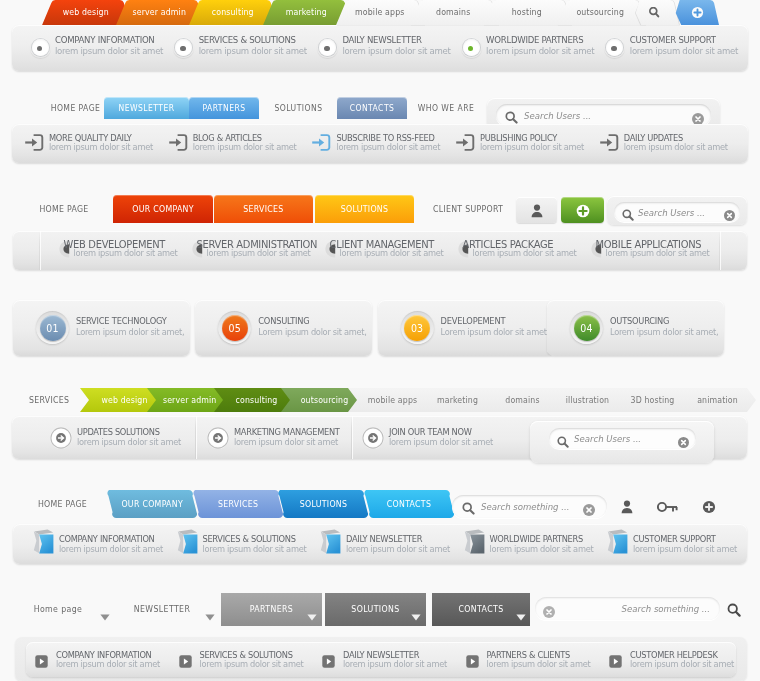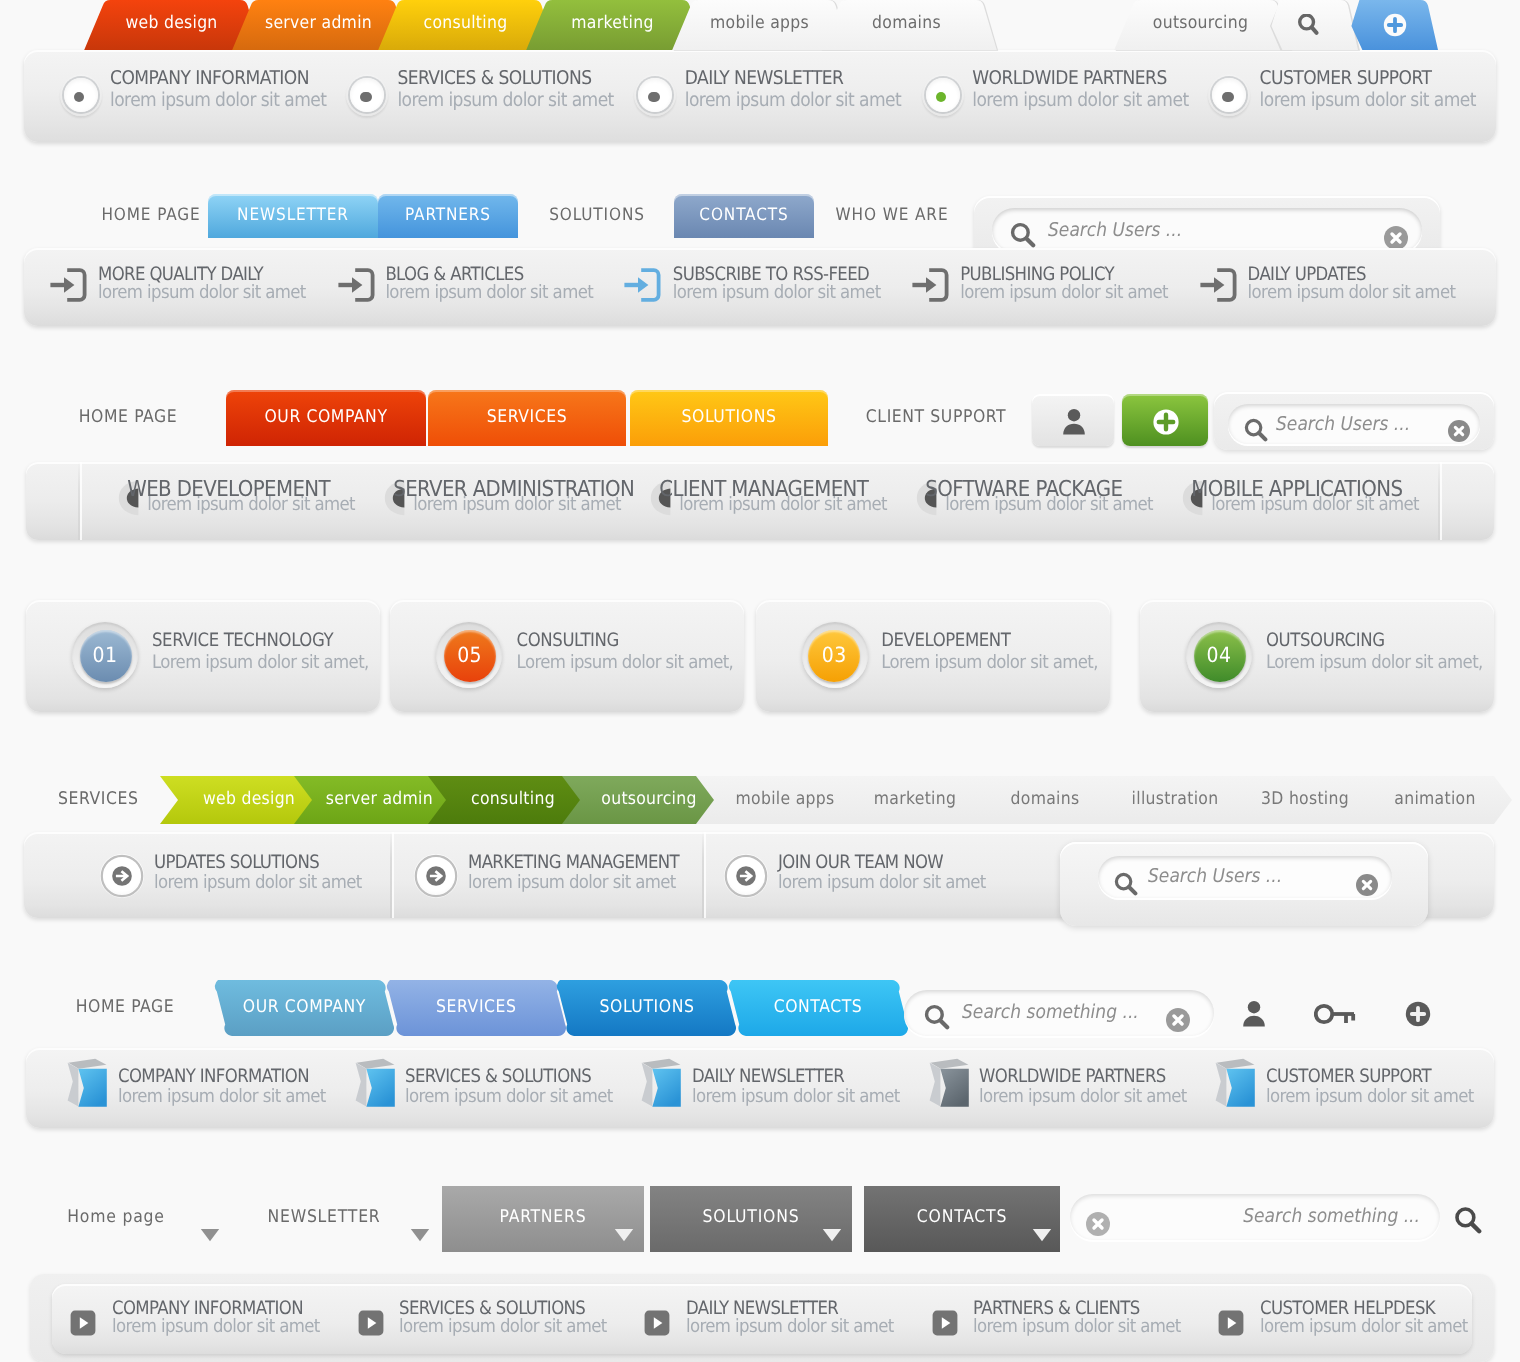--- a/index.html
+++ b/index.html
@@ -209,20 +209,33 @@
             <linearGradient id="s1g5" x1="0" y1="0" x2="0" y2="1">
               <stop offset="0" stop-color="#fcfcfc"></stop>
               <stop offset="1" stop-color="#f0f0f0"></stop>
             </linearGradient>
           </defs>
           <path d="M14.9 0 H79.7 A4 4 0 0 1 83.5 2.7 L90.1 25.4 H1.8 L11.1 2.7 A4 4 0 0 1 14.9 0 Z" fill="#dcdcdc"></path>
           <path d="M14.2 0 H79 A4 4 0 0 1 82.8 2.7 L89.4 25 H1.1 L10.4 2.7 A4 4 0 0 1 14.2 0 Z" fill="url(#s1g5)"></path>
         </svg>
         <span class="lbl">domains</span>
       </div>
+      <div class="s1-tab grey" style="left: 482px; width: 89.5px; z-index: 7;">
+        <svg width="91.5" height="26" viewBox="0 0 91.5 26">
+          <defs>
+            <linearGradient id="s1g6" x1="0" y1="0" x2="0" y2="1">
+              <stop offset="0" stop-color="#fcfcfc"></stop>
+              <stop offset="1" stop-color="#f0f0f0"></stop>
+            </linearGradient>
+          </defs>
+          <path d="M14.9 0 H79.7 A4 4 0 0 1 83.5 2.7 L90.1 25.4 H1.8 L11.1 2.7 A4 4 0 0 1 14.9 0 Z" fill="#dcdcdc"></path>
+          <path d="M14.2 0 H79 A4 4 0 0 1 82.8 2.7 L89.4 25 H1.1 L10.4 2.7 A4 4 0 0 1 14.2 0 Z" fill="url(#s1g6)"></path>
+        </svg>
+        <span class="lbl">hosting</span>
+      </div>
       <div class="s1-tab grey" style="left: 555.5px; width: 89.5px; z-index: 8;">
         <svg width="91.5" height="26" viewBox="0 0 91.5 26">
           <defs>
             <linearGradient id="s1g7" x1="0" y1="0" x2="0" y2="1">
               <stop offset="0" stop-color="#fcfcfc"></stop>
               <stop offset="1" stop-color="#f0f0f0"></stop>
             </linearGradient>
           </defs>
           <path d="M14.9 0 H79.7 A4 4 0 0 1 83.5 2.7 L90.1 25.4 H1.8 L11.1 2.7 A4 4 0 0 1 14.9 0 Z" fill="#dcdcdc"></path>
           <path d="M14.2 0 H79 A4 4 0 0 1 82.8 2.7 L89.4 25 H1.1 L10.4 2.7 A4 4 0 0 1 14.2 0 Z" fill="url(#s1g7)"></path>
@@ -432,21 +445,21 @@
             <path d="M10.2 4.2 C6.3 4.6 4.4 6.6 4.4 9 C4.4 11.4 6.3 13.4 10.2 13.8 Z" fill="#555"></path>
           </svg></span>
         <span class="s3-t1">CLIENT MANAGEMENT</span>
         <span class="s3-t2">lorem ipsum dolor sit amet</span>
       </div>
       <div class="s3-item" style="left: 444.6px;">
         <span class="abs" style="left:0;top:0.5px"><svg width="11" height="18" viewBox="0 0 11 18">
             <path d="M10.2 0.4 C3.6 0.9 0.4 4.6 0.4 9 C0.4 13.4 3.6 17.1 10.2 17.6 Z" fill="#dcdcdc"></path>
             <path d="M10.2 4.2 C6.3 4.6 4.4 6.6 4.4 9 C4.4 11.4 6.3 13.4 10.2 13.8 Z" fill="#555"></path>
           </svg></span>
-        <span class="s3-t1">SOFTWARE PACKAGE</span>
+        <span class="s3-t1">ARTICLES PACKAGE</span>
         <span class="s3-t2">lorem ipsum dolor sit amet</span>
       </div>
       <div class="s3-item" style="left: 577.6px;">
         <span class="abs" style="left:0;top:0.5px"><svg width="11" height="18" viewBox="0 0 11 18">
             <path d="M10.2 0.4 C3.6 0.9 0.4 4.6 0.4 9 C0.4 13.4 3.6 17.1 10.2 17.6 Z" fill="#dcdcdc"></path>
             <path d="M10.2 4.2 C6.3 4.6 4.4 6.6 4.4 9 C4.4 11.4 6.3 13.4 10.2 13.8 Z" fill="#555"></path>
           </svg></span>
         <span class="s3-t1">MOBILE APPLICATIONS</span>
         <span class="s3-t2">lorem ipsum dolor sit amet</span>
       </div>
@@ -465,21 +478,21 @@
       <span class="s4-num" style="background:linear-gradient(180deg,#ef7a1c,#e8410b)">05</span>
       <span class="s4-t1">CONSULTING</span>
       <span class="s4-t2">Lorem ipsum dolor sit amet,</span>
     </div>
     <div class="s4-card" style="left: 377.6px; width: 177px;">
       <span class="s4-ring"></span>
       <span class="s4-num" style="background:linear-gradient(180deg,#ffc83c,#f5a004)">03</span>
       <span class="s4-t1">DEVELOPEMENT</span>
       <span class="s4-t2">Lorem ipsum dolor sit amet,</span>
     </div>
-    <div class="s4-card" style="left: 570px; width: 177px; text-decoration: underline;">
+    <div class="s4-card" style="left: 547px; width: 177px; text-decoration: underline;">
       <span class="s4-ring"></span>
       <span class="s4-num" style="background:linear-gradient(180deg,#8cc04a,#3f8b2a)">04</span>
       <span class="s4-t1">OUTSOURCING</span>
       <span class="s4-t2">Lorem ipsum dolor sit amet,</span>
     </div>
   </div>
 
 <div id="s5">
   <div class="s5-lbl" style="left:29px">SERVICES</div>
   <div id="s5-tabs">

